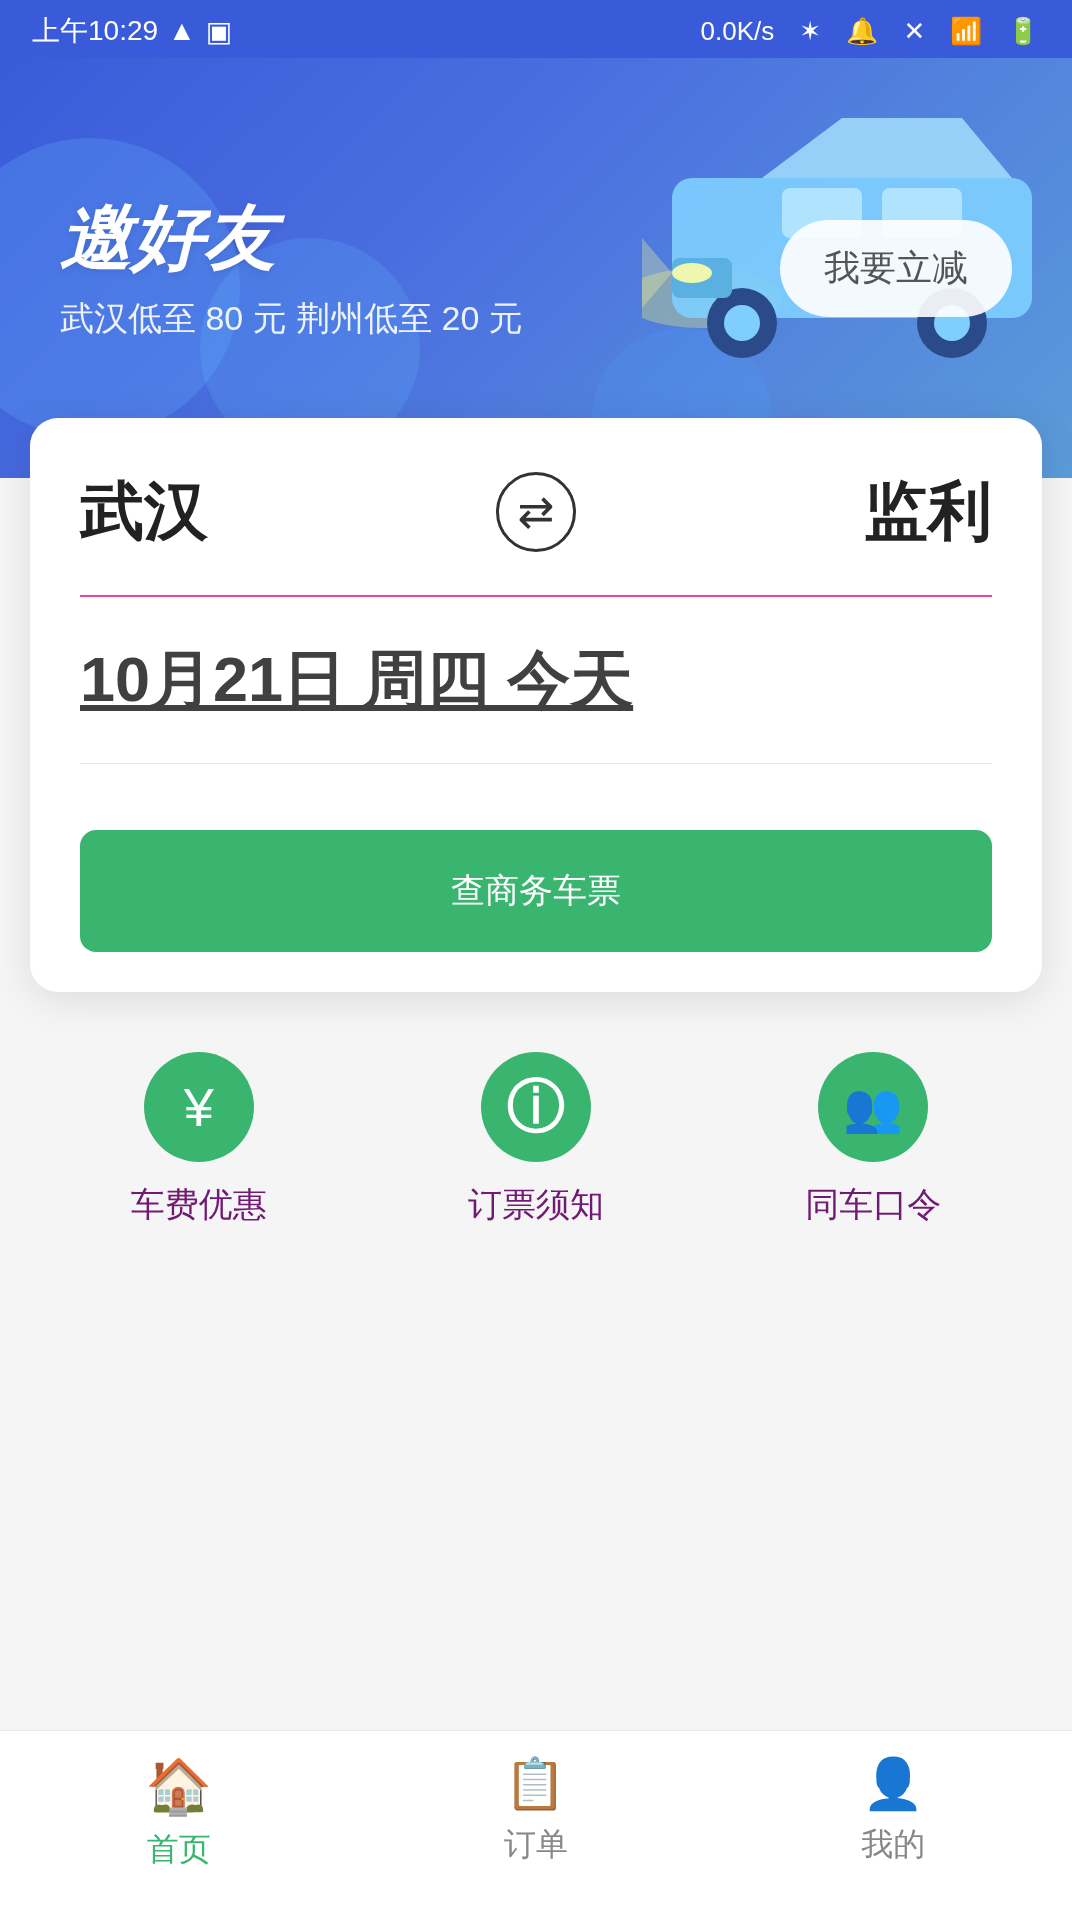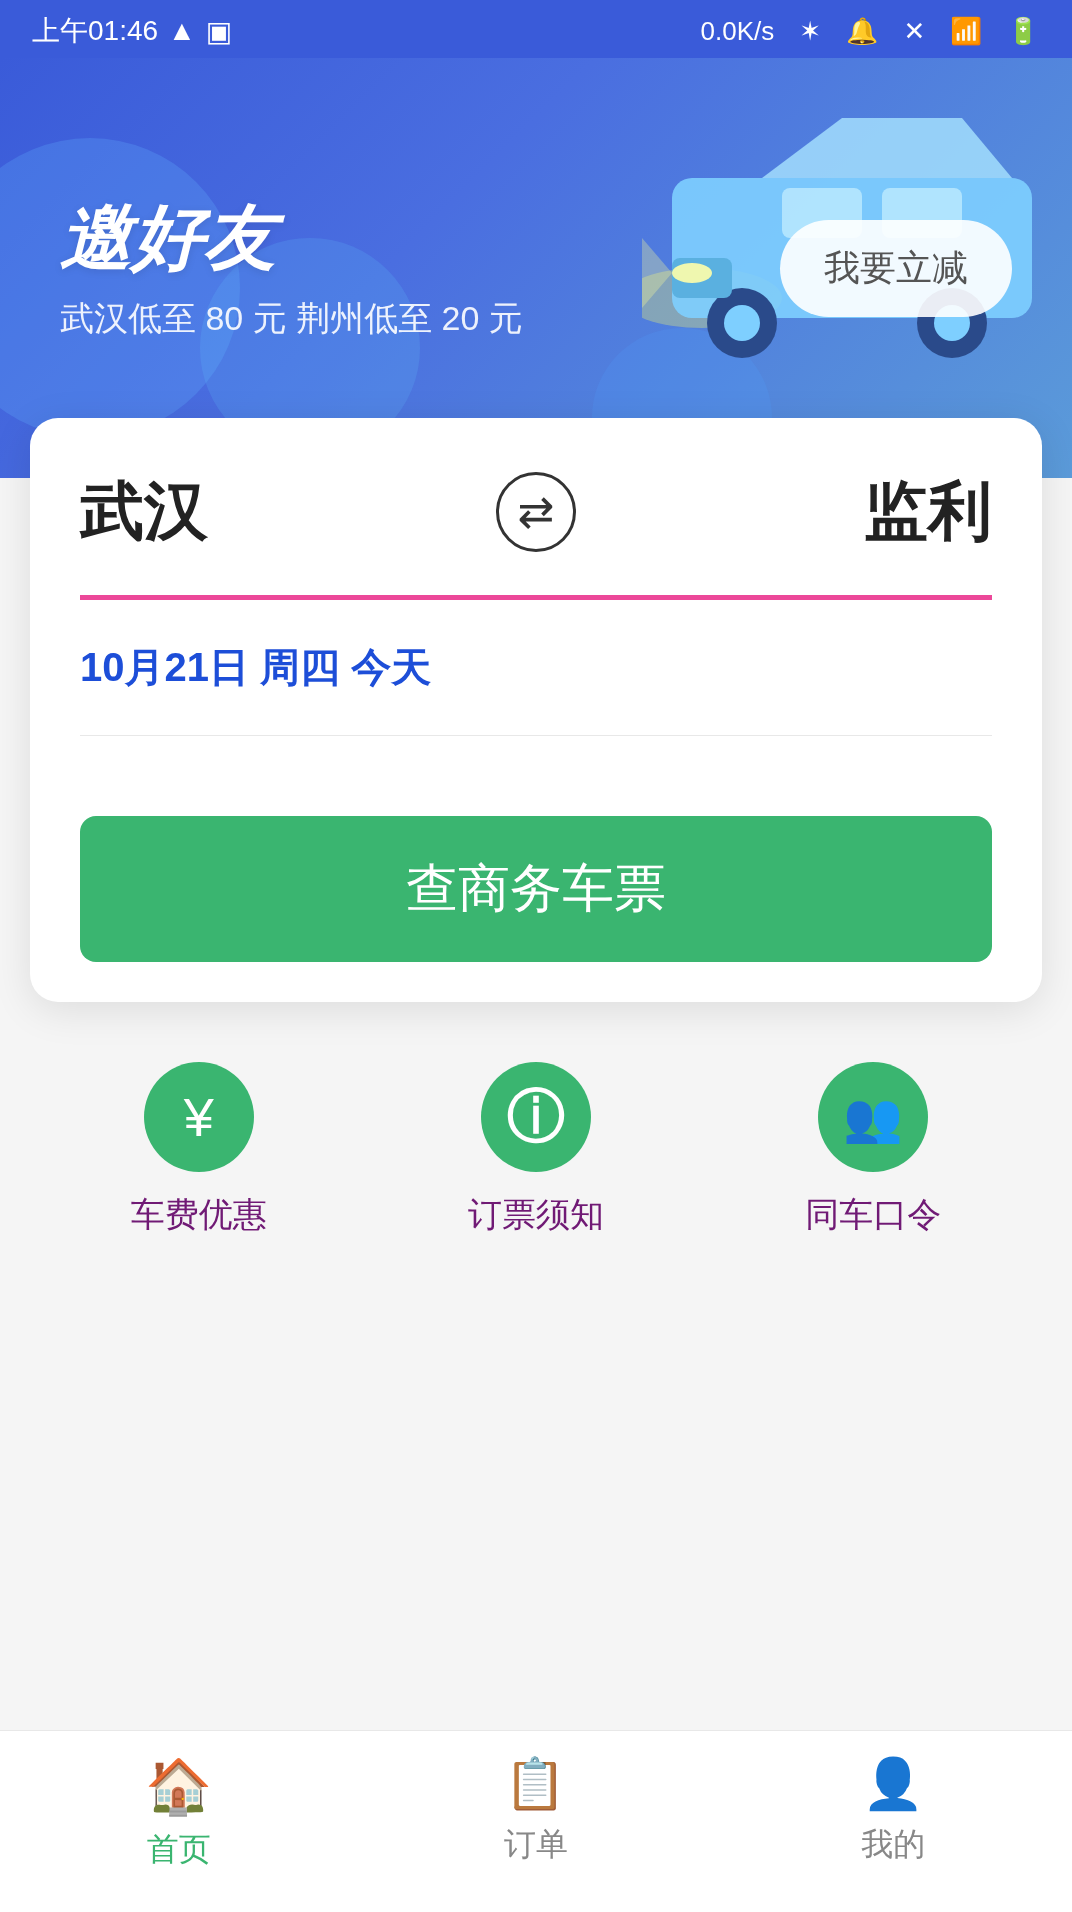--- a/index.html
+++ b/index.html
@@ -114,21 +114,21 @@
       z-index: 10;
       box-shadow: 0 8px 40px rgba(0,0,0,0.10);
     }
 
     
     .route-row {
       display: flex;
       align-items: center;
       justify-content: space-between;
       padding-bottom: 40px;
-      border-bottom: 5px solid #ec4899;
+      border-bottom: 2px solid #ec4899;
       gap: 40px;
     }
     .route-city {
       font-size: 64px;
       font-weight: 600;
       color: #222;
     }
     .route-swap {
       width: 80px; height: 80px;
       border-radius: 50%;
@@ -140,43 +140,44 @@
       font-size: 44px;
       color: #333;
     }
 
     
     .date-row {
       padding: 40px 0;
       border-bottom: 1px solid #e8e8e8;
     }
     .date-text {
-      font-size: 40px;
+      font-size: 63px;
       font-weight: 600;
-      color: #1d4ed8;
+      color: #404040;
+      text-decoration: underline;
     }
 
     
     .passenger-row {
       padding: 30px 0;
       min-height: 60px;
     }
 
     
     .search-btn {
       width: 100%;
       background: #3ab570;
       color: white;
       border: none;
       border-radius: 16px;
       padding: 38px 0;
-      font-size: 52px;
+      font-size: 34px;
       font-weight: 500;
       cursor: pointer;
-      margin-top: 20px;
+      margin-top: 6px;
     }
 
     
     .icon-menu {
       display: flex;
       justify-content: space-around;
       padding: 60px 30px 40px;
     }
     .icon-item {
       display: flex;
@@ -245,21 +246,21 @@
     }
 
     
     .bottom-spacer { height: 200px; }
   </style>
 </head>
 <body>
 
 <div class="status-bar">
   <div class="status-left">
-    <span>上午01:46</span>
+    <span>上午10:29</span>
     <span>▲</span>
     <span>▣</span>
   </div>
   <div class="status-right">
     <span>0.0K/s</span>
     <span>✶</span>
     <span>🔔</span>
     <span>✕</span>
     <span>📶</span>
     <span>🔋</span>

